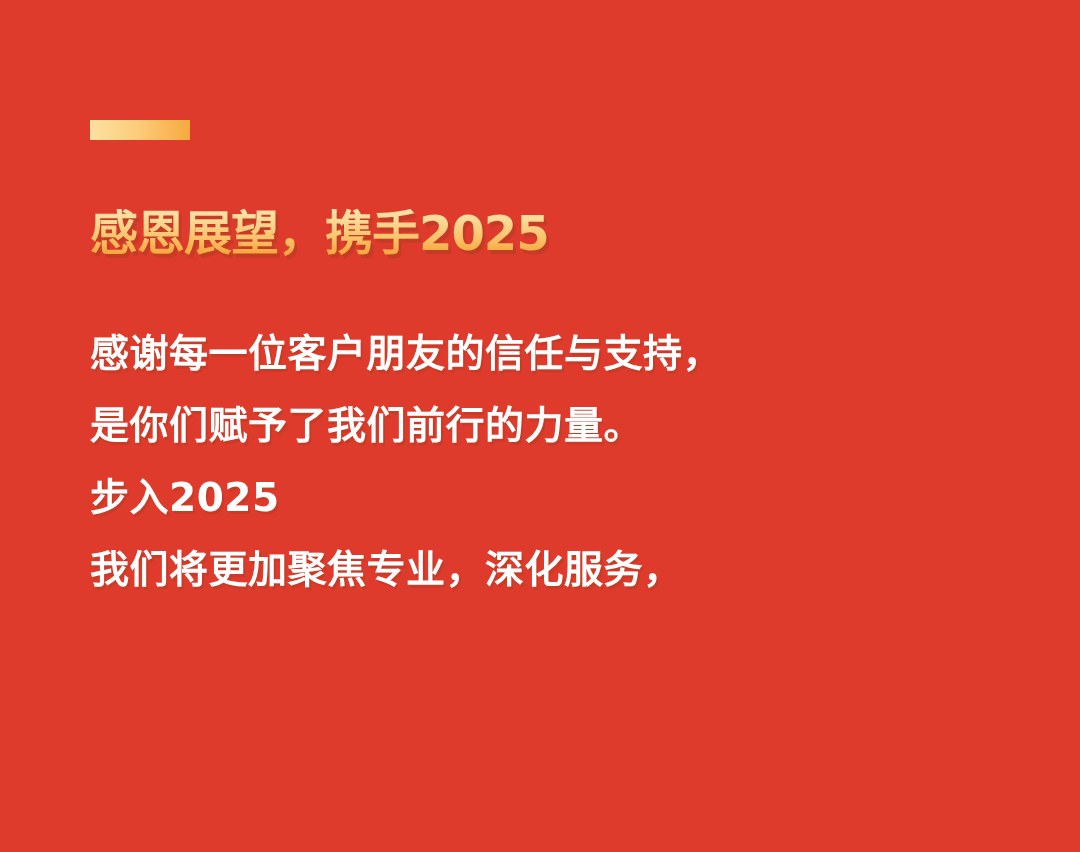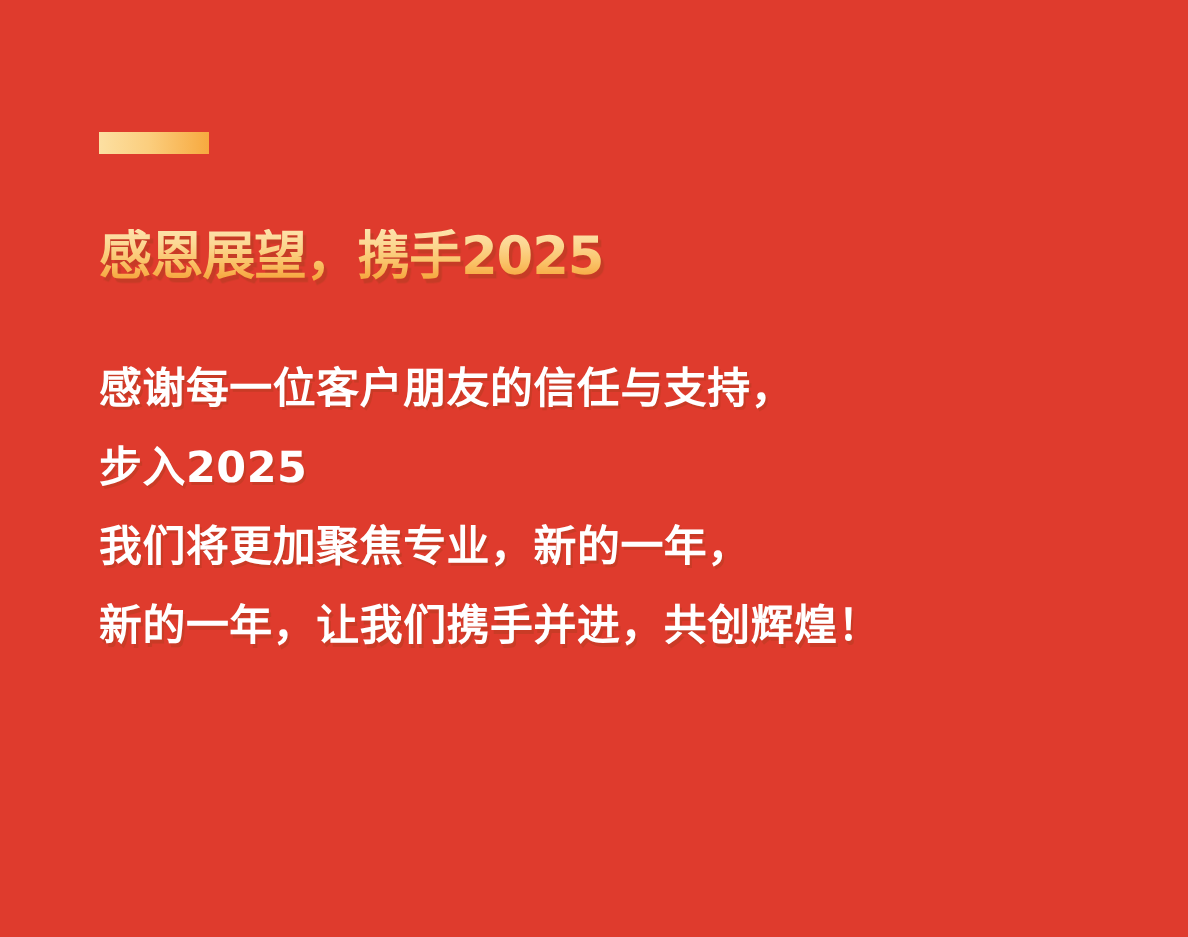--- a/index.html
+++ b/index.html
@@ -84,18 +84,18 @@
 <body>
 
 <div class="poster">
 
   <div class="accent-bar"></div>
 
   <h1 class="headline">感恩展望，携手2025</h1>
 
   <div class="body-copy">
     <p class="body-line">感谢每一位客户朋友的信任与支持，</p>
+    <p class="body-line">是你们赋予了我们前行的力量。</p>
     <p class="body-line">步入2025</p>
-    <p class="body-line">我们将更加聚焦专业，新的一年，</p>
-    <p class="body-line">新的一年，让我们携手并进，共创辉煌！</p>
+    <p class="body-line">我们将更加聚焦专业，深化服务，</p>
   </div>
 
 </div>
 
 </body></html>

